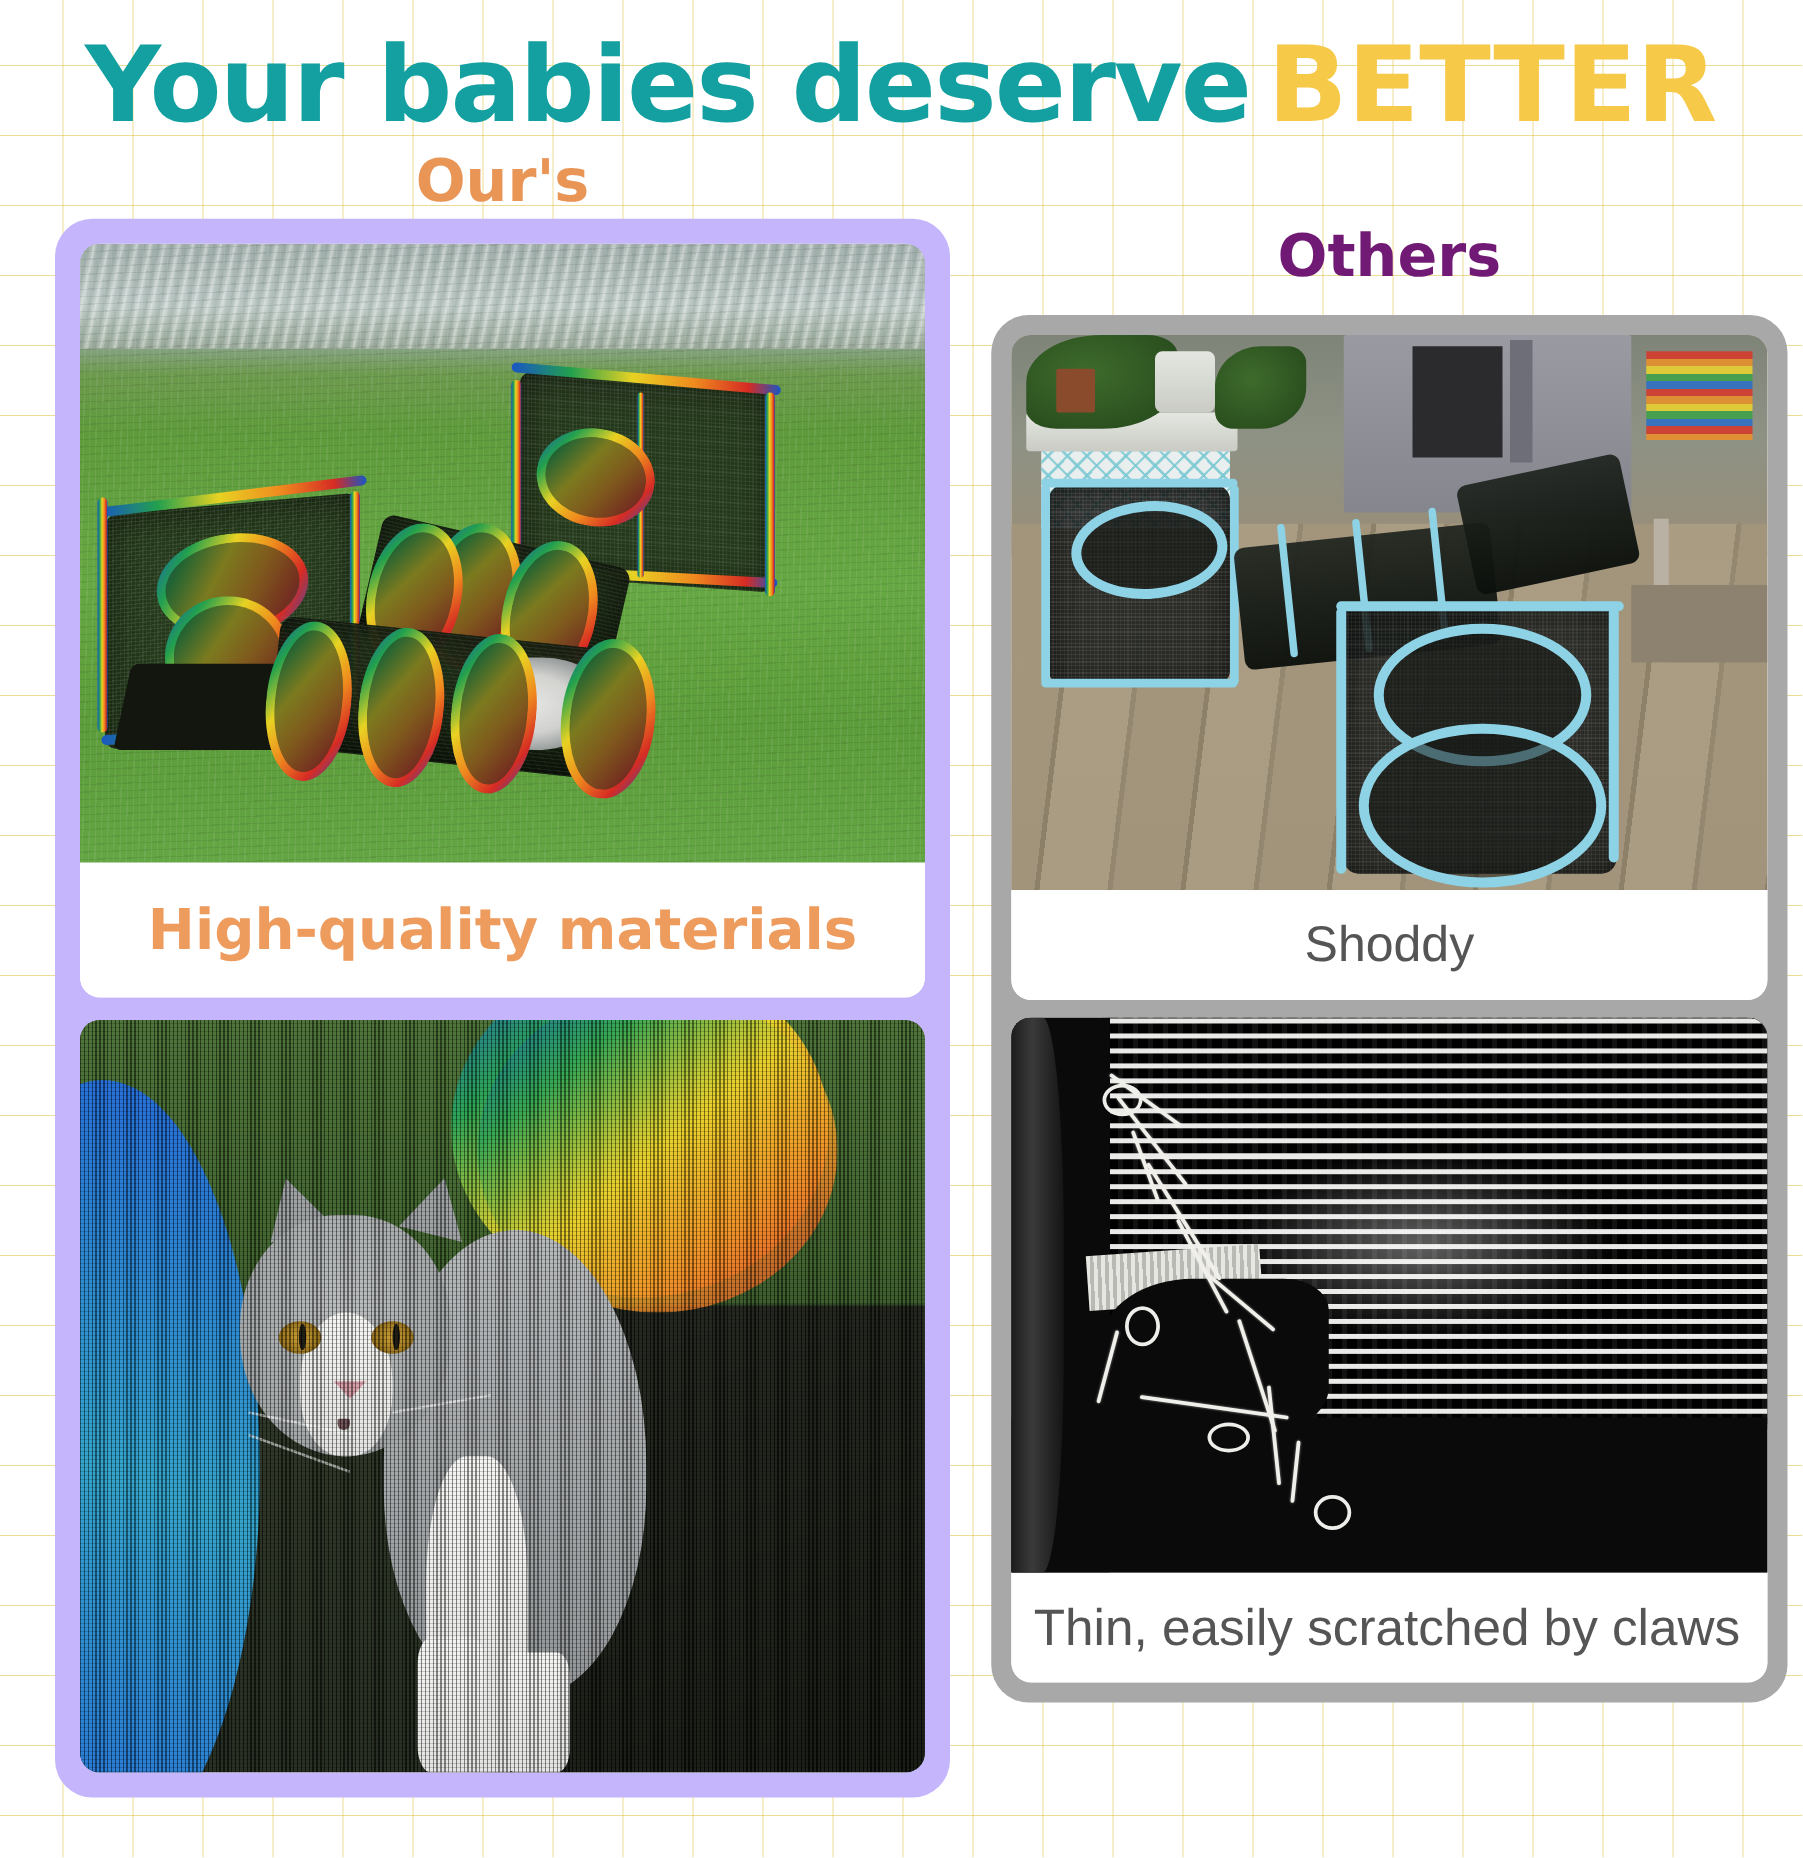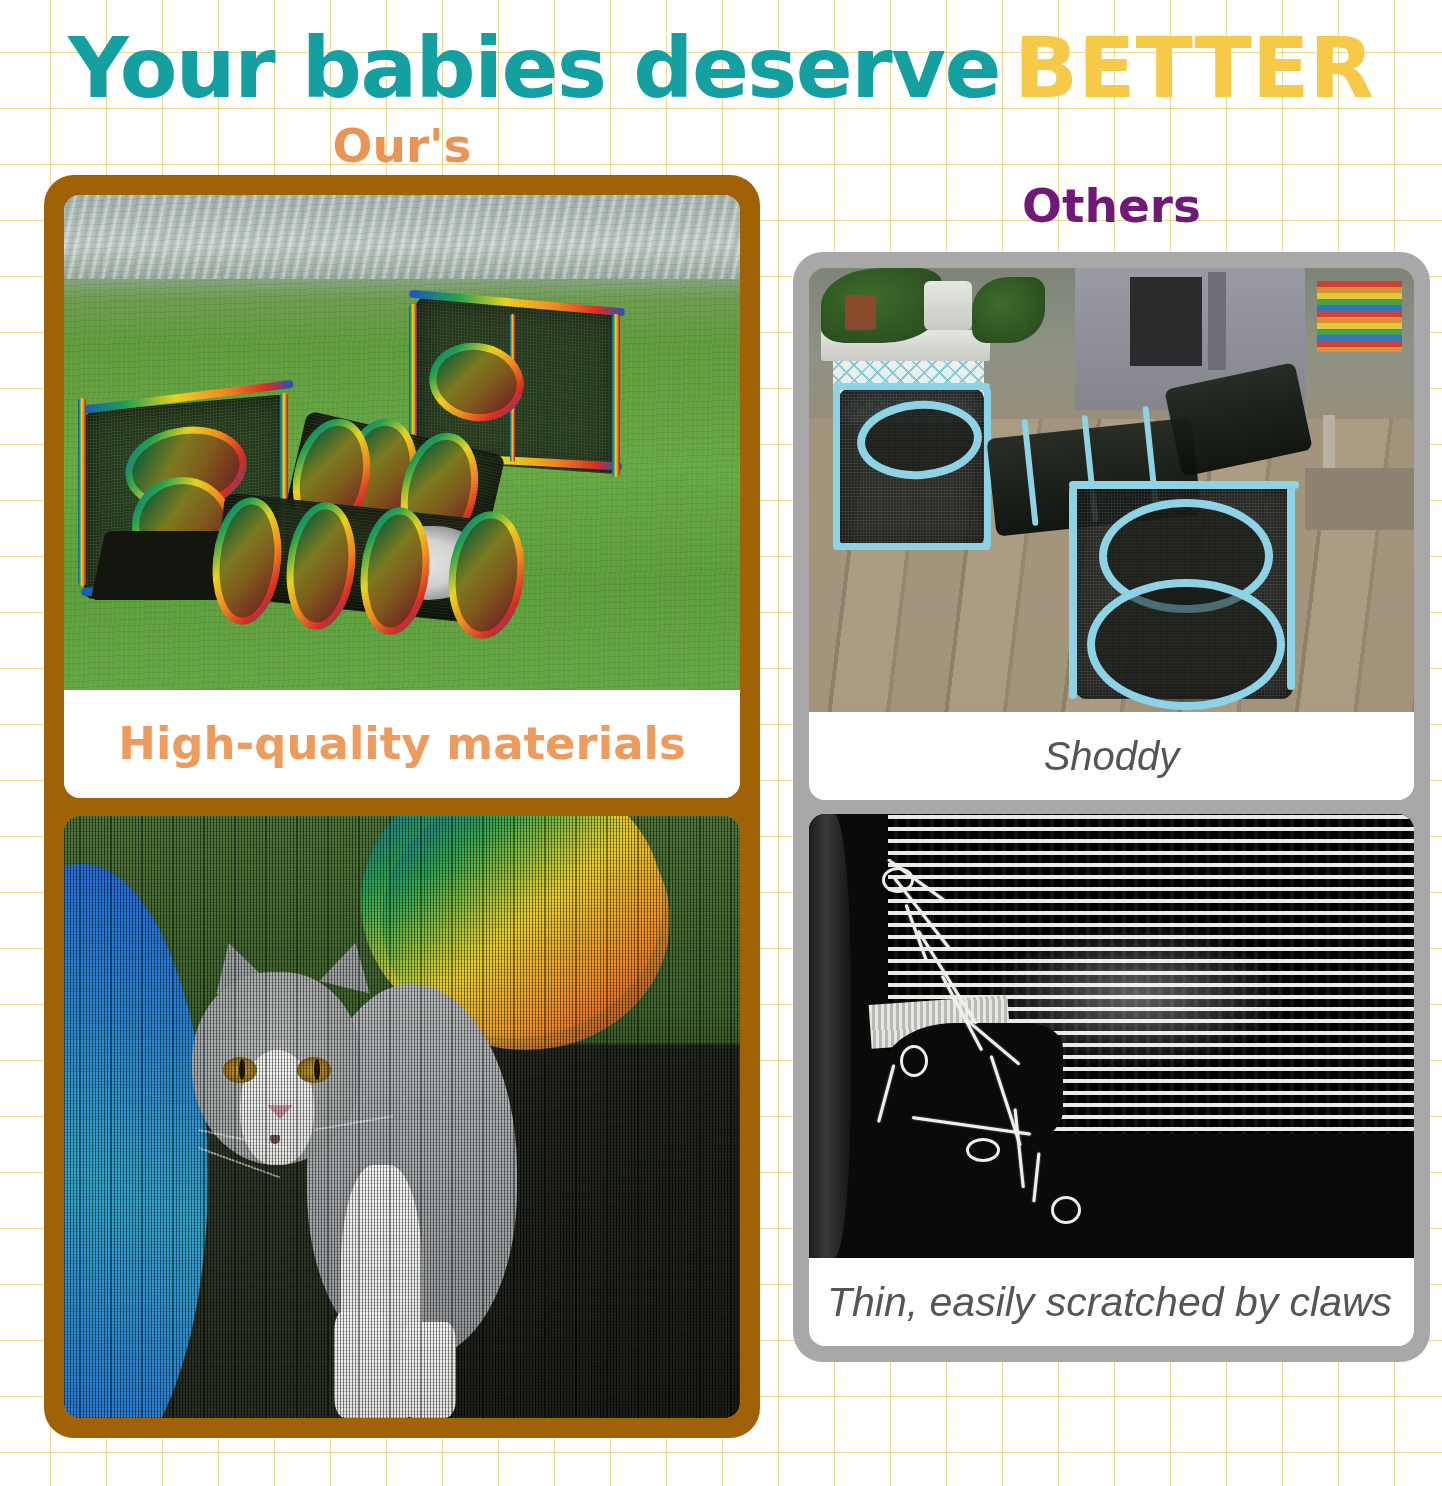--- a/index.html
+++ b/index.html
@@ -81,33 +81,32 @@
     box-sizing: border-box;
     z-index: 4;
     display: flex;
     flex-direction: column;
   }
   #card-ours {
     left: 44px;
     top: 175px;
     width: 716px;
     height: 1263px;
-    background: #a16207;
+    background: #c4b5fd;
     padding: 20px;
     gap: 18px;
   }
   #card-others {
     left: 793px;
     top: 252px;
     width: 637px;
     height: 1110px;
     background: #A8A8A8;
     padding: 16px;
     gap: 14px;
-    font-style: italic;
   }
 
   
   .panel {
     position: relative;
     flex: 1 1 0;
     border-radius: 16px;
     overflow: hidden;
     display: flex;
     flex-direction: column;

